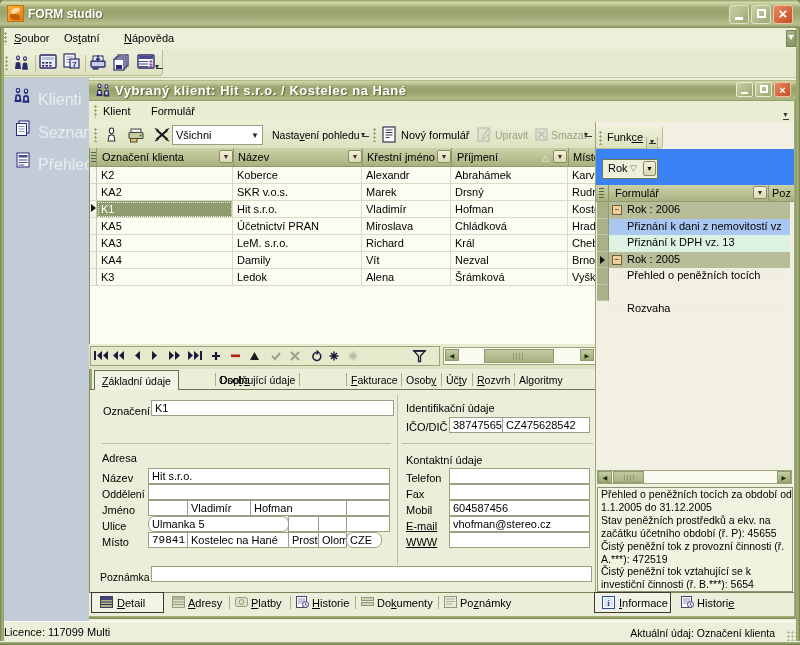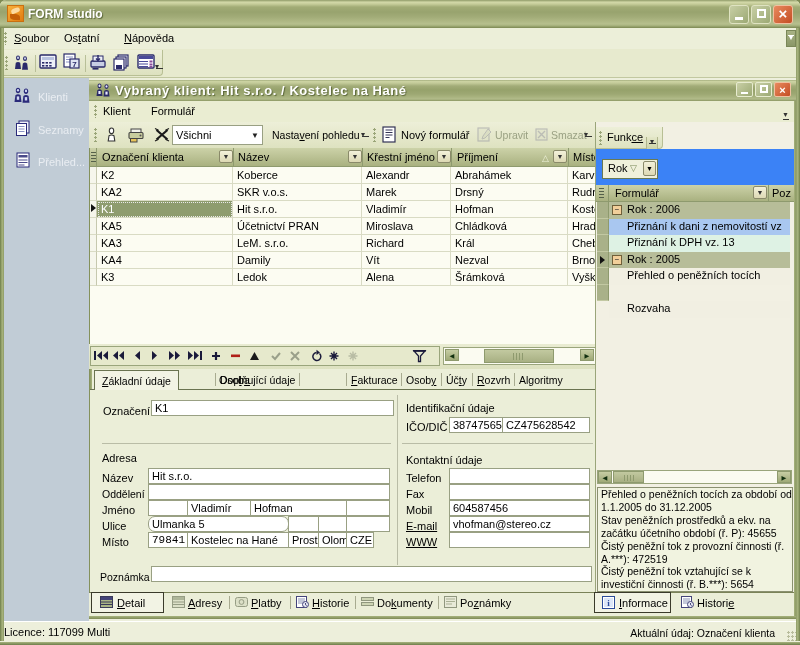--- a/index.html
+++ b/index.html
@@ -11,21 +11,21 @@
 .borderL{position:absolute;left:0;top:28px;width:4px;height:613px;background:linear-gradient(90deg,#6e7d4a,#a8b47e 55%,#8e9b67);}
 .borderR{position:absolute;right:0;top:28px;width:4px;height:613px;background:linear-gradient(270deg,#6e7d4a,#a8b47e 55%,#8e9b67);}
 .borderB{position:absolute;left:0;bottom:0;width:800px;height:3px;background:linear-gradient(180deg,#a8b47e,#6e7d4a);}
 .wbtn{position:absolute;top:5px;width:20px;height:19px;border-radius:3px;border:1px solid #dfe3c2;
  background:linear-gradient(135deg,#c8cfa5,#9ca974);color:#fff;text-align:center;}
 .titletext{position:absolute;left:28px;top:7px;font-size:12px;font-weight:bold;color:#fff;text-shadow:1px 1px 1px #5a6638;}
 .menubar{position:absolute;left:0;top:28px;width:800px;height:21px;background:#ecefd9;}
 .mainbar{position:absolute;left:0;top:49px;width:800px;height:29px;background:#e7eace;border-bottom:1px solid #c2c8a0;}
 .grip{position:absolute;width:3px;background-image:radial-gradient(circle at 1.5px 1.5px,#9aa578 1px,transparent 1.2px);background-size:3px 4px;}
 .sidebar{position:absolute;left:4px;top:78px;width:85px;height:543px;background:#c1ccd6;}
-.sideitem{position:absolute;left:10px;color:#e9edf2;font-size:11px;}
+.sideitem{position:absolute;left:10px;color:#e9edf2;font-size:16px;}
 .statusbar{position:absolute;left:0px;top:621px;width:800px;height:21px;background:#edefdb;border-top:1px solid #fff;}
 .child{position:absolute;left:89px;top:80px;width:708px;height:539px;background:#ebeed8;
  border-left:3px solid #96a470;border-right:3px solid #96a470;border-bottom:3px solid #96a470;}
 .ctitle{position:absolute;left:0;top:0;width:100%;height:21px;
  background:linear-gradient(180deg,#96a170 0px,#cdd4a4 1px,#c4cb9a 3px,#a2ac78 6px,#96a26b 10px,#9da873 14px,#a9b37f 17px,#b2bb8a 19px,#8b9762 21px);}
 .cbtn{position:absolute;top:2px;width:17px;height:15px;border-radius:2px;border:1px solid #e7ebcf;background:linear-gradient(135deg,#c8cfa5,#9ca974);}
 .fld{position:absolute;background:#fff;border:1px solid #99a083;font-size:11px;padding:1px 0 0 3px;height:16px;overflow:hidden;white-space:nowrap;}
 .lbl{position:absolute;font-size:11px;white-space:nowrap;}
 .hdrbtn{position:absolute;width:14px;height:13px;top:2px;background:linear-gradient(180deg,#f3f1da,#ddd9b4);border:1px solid #8a8a6a;border-radius:2px;font-size:7px;text-align:center;line-height:11px;color:#333;}
 .tsep,.tsep2{position:absolute;top:4px;width:1px;height:13px;background:#a8ab90;}
@@ -398,21 +398,21 @@
       <div class="lbl" style="left:12px;top:130px;">Ulice</div>
       <div class="fld" style="left:58px;top:126px;width:141px;border-radius:7px;">Ulmanka 5</div>
       <div class="fld" style="left:198px;top:126px;width:31px;"></div>
       <div class="fld" style="left:228px;top:126px;width:29px;"></div>
       <div class="fld" style="left:256px;top:126px;width:44px;"></div>
       <div class="lbl" style="left:12px;top:146px;">Místo</div>
       <div class="fld" style="left:58px;top:142px;width:40px;font-family:Liberation Mono, monospace;">79841</div>
       <div class="fld" style="left:97px;top:142px;width:102px;">Kostelec na Hané</div>
       <div class="fld" style="left:198px;top:142px;width:31px;">Prost</div>
       <div class="fld" style="left:228px;top:142px;width:29px;">Olom</div>
-      <div class="fld" style="left:256px;top:142px;width:28px;">CZE</div>
+      <div class="fld" style="left:256px;top:142px;width:36px;border-radius:7px;">CZE</div>
       <div class="lbl" style="left:10px;top:181px;font-size:10.5px;">Poznámka</div>
       <div class="fld" style="left:61px;top:176px;width:441px;"></div>
       <div class="lbl" style="left:316px;top:12px;">Identifikační údaje</div>
       <div class="lbl" style="left:316px;top:31px;">IČO/DIČ</div>
       <div class="fld" style="left:359px;top:27px;width:54px;">38747565</div>
       <div class="fld" style="left:412px;top:27px;width:88px;">CZ475628542</div>
       <div class="lbl" style="left:316px;top:64px;">Kontaktní údaje</div>
       <div class="lbl" style="left:316px;top:82px;">Telefon</div>
       <div class="fld" style="left:359px;top:78px;width:141px;"></div>
       <div class="lbl" style="left:316px;top:98px;">Fax</div>

